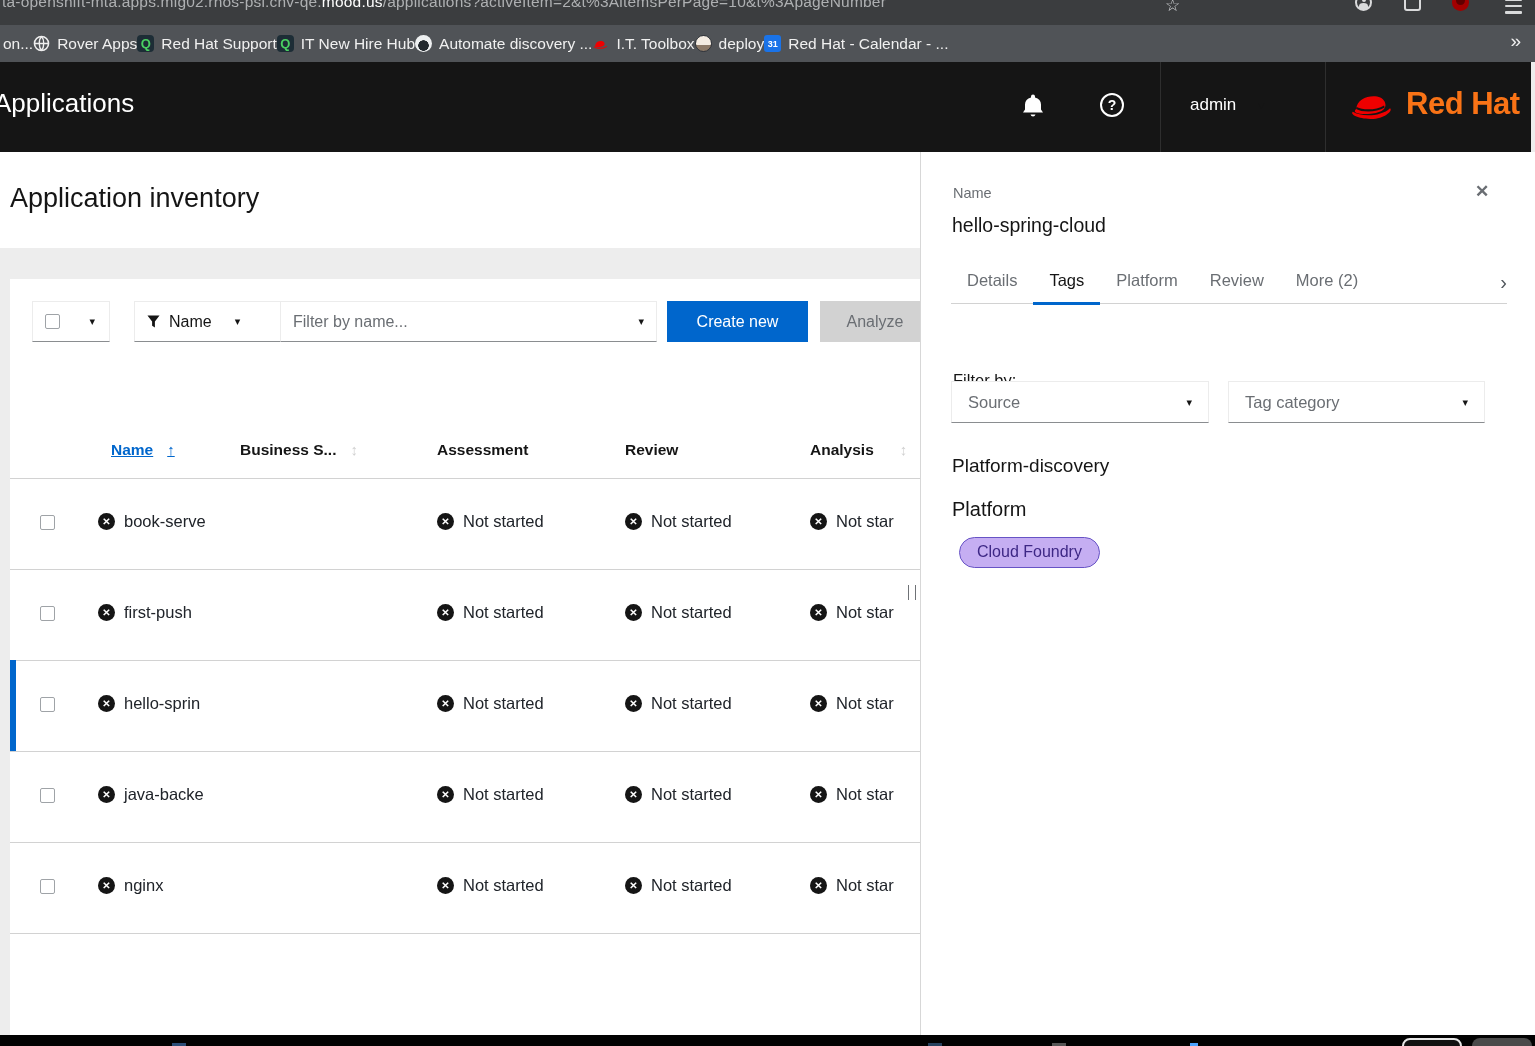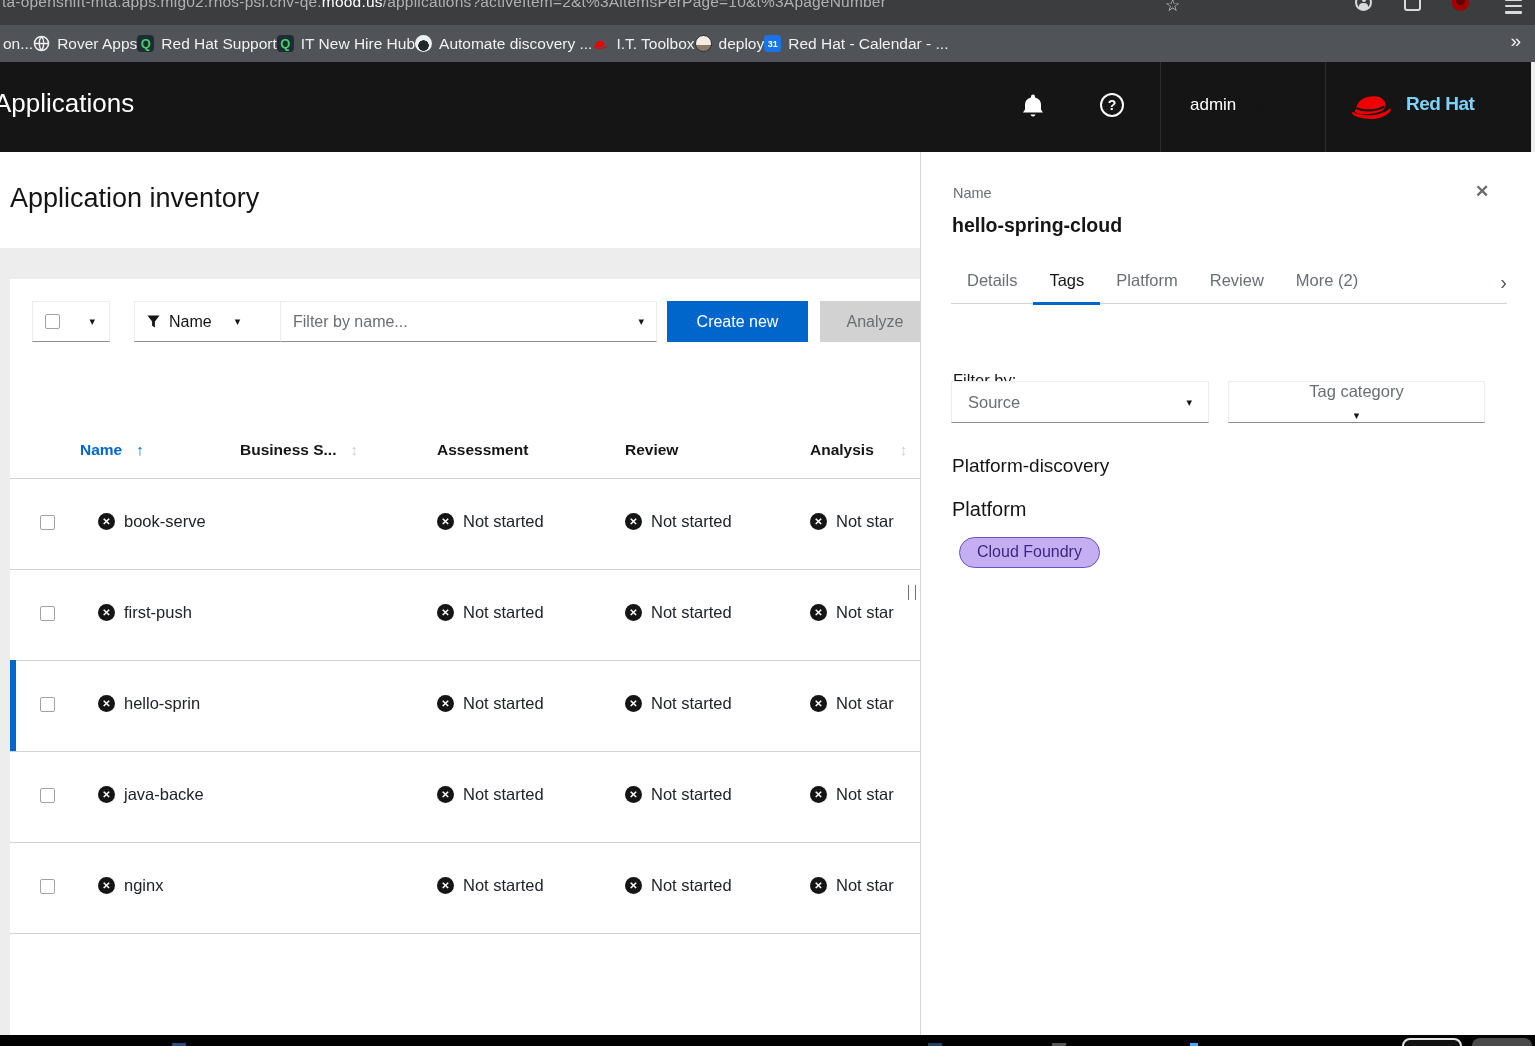--- a/index.html
+++ b/index.html
@@ -37,21 +37,21 @@
   
   .masthead { position:absolute; left:0; top:62px; width:1531px; height:90px; background:#151515; }
   .mh-title { position:absolute; left:-6px; top:26px; color:#fff; font-size:26px; font-weight:400; }
   .mh-bell { position:absolute; left:1021px; top:31px; }
   .mh-help { position:absolute; left:1100px; top:31px; width:24px; height:24px; border:2.5px solid #fff; border-radius:50%;
              color:#fff; font-size:14px; font-weight:bold; display:flex; align-items:center; justify-content:center; }
   .mh-div { position:absolute; top:0; width:1px; height:90px; background:#2e2e2e; }
   .mh-user { position:absolute; left:1190px; top:33px; color:#fff; font-size:17px; display:flex; align-items:center; gap:22px; }
   .mh-user .caret { font-size:12px; }
   .mh-brand { position:absolute; left:1348px; top:24px; display:flex; align-items:center; gap:10px; }
-  .mh-brand .brand-text { color:#7dd3fc; font-size:19px; font-weight:bold; letter-spacing:-.5px; }
+  .mh-brand .brand-text { color:#f97316; font-size:31px; font-weight:bold; letter-spacing:-.5px; }
 
   
   .page-head { position:absolute; left:0; top:152px; width:920px; height:96px; background:#fff;padding-left:24px; }
   .page-title { position:absolute; left:10px; top:31px; font-size:27px; color:#151515; font-weight:400; }
   .card { position:absolute; left:10px; top:279px; width:910px; height:756px; background:#fff; overflow:hidden; }
 
   .ctl { position:absolute; height:41px; background:#fff; border:1px solid #ececec; border-bottom:1px solid #8a8d90;
          display:flex; align-items:center; font-size:16px; color:#151515; }
   .bulk { left:22px; top:22px; width:78px; justify-content:space-between; padding:0 14px 0 12px; }
   .cat-toggle { left:124px; top:22px; width:146px; gap:9px; padding:0 12px; border-right:none; }
@@ -60,53 +60,53 @@
   .filter-input::placeholder { color:#6a6e73; }
   .caret { font-size:11px; color:#151515; }
   .cb { width:15px; height:15px; background:#fff; border:1px solid #9fa3a7; border-radius:2px; display:inline-block; }
   .btn { position:absolute; top:22px; height:41px; border:none; font-size:16px; font-family:inherit;
          display:flex; align-items:center; justify-content:center; }
   .btn-primary { left:657px; width:141px; background:#0066cc; color:#fff; }
   .btn-disabled { left:810px; width:110px; background:#d2d2d2; color:#6a6e73; }
 
   .thead { position:absolute; left:0; top:146px; width:910px; height:53px; font-weight:700; font-size:15.5px; color:#151515; }
   .th { position:absolute; top:16px; white-space:nowrap; }
-  .th-name { left:70px; color:#0066cc; }
+  .th-name { left:101px; color:#0066cc;text-decoration:underline; }
   .sort-asc { color:#0066cc; font-size:15px; margin-left:14px; }
   .sort-both { color:#d2d2d2; font-size:15px; margin-left:14px; font-weight:400; }
   .rows { position:absolute; left:0; top:199px; width:910px; border-top:1px solid #d2d2d2; }
   .trow { position:relative; height:91px; border-bottom:1px solid #d2d2d2; background:#fff; }
   .trow.selected::before { content:""; position:absolute; left:0; top:-1px; bottom:0; width:6px; background:#0066cc; }
   .tcell { position:absolute; top:33px; white-space:nowrap; font-size:16.5px; color:#20242a; display:flex; align-items:center; gap:9px; }
   .cell-cb { left:30px; top:36px; }
   .cell-name { left:88px; }
   .cell-a1 { left:427px; }
   .cell-a2 { left:615px; }
   .cell-a3 { left:800px; }
   .st-ico { width:17px; height:17px; border-radius:50%; background:#151515; color:#fff; flex:0 0 auto;
             display:inline-flex; align-items:center; justify-content:center; font-size:10px; font-weight:bold; }
   .drag-handle { position:absolute; left:908px; top:585px; width:8px; height:15px;
                  border-left:1.5px solid #6f7276; border-right:1.5px solid #6f7276; }
 
   
   .drawer { position:absolute; left:920px; top:152px; width:615px; height:883px; background:#fff; border-left:1px solid #d7d7d7; }
   .dw-name-label { position:absolute; left:32px; top:33px; font-size:14.5px; color:#6a6e73; }
   .dw-close { position:absolute; left:554px; top:29px; font-size:17px; font-weight:bold; color:#6a6e73; cursor:pointer; }
-  .dw-title { position:absolute; left:31px; top:62px; font-size:19.5px; font-weight:700; color:#151515; }
+  .dw-title { position:absolute; left:31px; top:62px; font-size:19.5px; font-weight:400; color:#151515; }
   .dw-tabs { position:absolute; left:30px; top:113px; width:556px; height:39px; display:flex; align-items:flex-end;
              border-bottom:1px solid #d2d2d2; }
   .dw-tab { padding:0 16px 13px 16px; font-size:16.5px; color:#6a6e73; position:relative; cursor:pointer; white-space:nowrap; }
   .dw-tab.active { color:#151515; }
   .dw-tab.active::after { content:""; position:absolute; left:0; right:0; bottom:-2px; height:3px; background:#0066cc; }
   .dw-tabs-chevron { margin-left:auto; padding-bottom:11px; color:#51575d; font-size:20px; line-height:1; }
   .dw-filterby { position:absolute; left:32px; top:191px; font-size:16.5px; color:#151515;margin-top:28px; }
   .dw-select { position:absolute; top:229px; height:42px; background:#fff; border:1px solid #ececec; border-bottom:1px solid #8a8d90;
                display:flex; align-items:center; justify-content:space-between; padding:0 16px; font-size:16.5px; color:#6a6e73; }
   .dw-select.src { left:30px; width:258px; }
-  .dw-select.tagcat { left:307px; width:257px;flex-direction:column; }
+  .dw-select.tagcat { left:307px; width:257px; }
   .dw-section { position:absolute; left:31px; top:303px; font-size:19px; font-weight:500; color:#151515; }
   .dw-dt { position:absolute; left:31px; top:346px; font-size:20px; font-weight:500; color:#151515; }
   .dw-pill { position:absolute; left:38px; top:385px; padding:5px 17px 6px 17px; border-radius:16px;
              font-size:16px; }
 
   
   .taskbar { position:absolute; left:0; top:1035px; width:1535px; height:11px; background:#020202; overflow:hidden; }
   .tb-btn1 { position:absolute; left:1402px; top:3px; width:60px; height:16px; border:2px solid #e6e6e6; border-radius:8px; background:#111; }
   .tb-btn2 { position:absolute; left:1472px; top:3px; width:60px; height:16px; border-radius:8px; background:#4a4a4a; }
   .tb-sliver { position:absolute; top:8px; height:3px; width:14px; }

